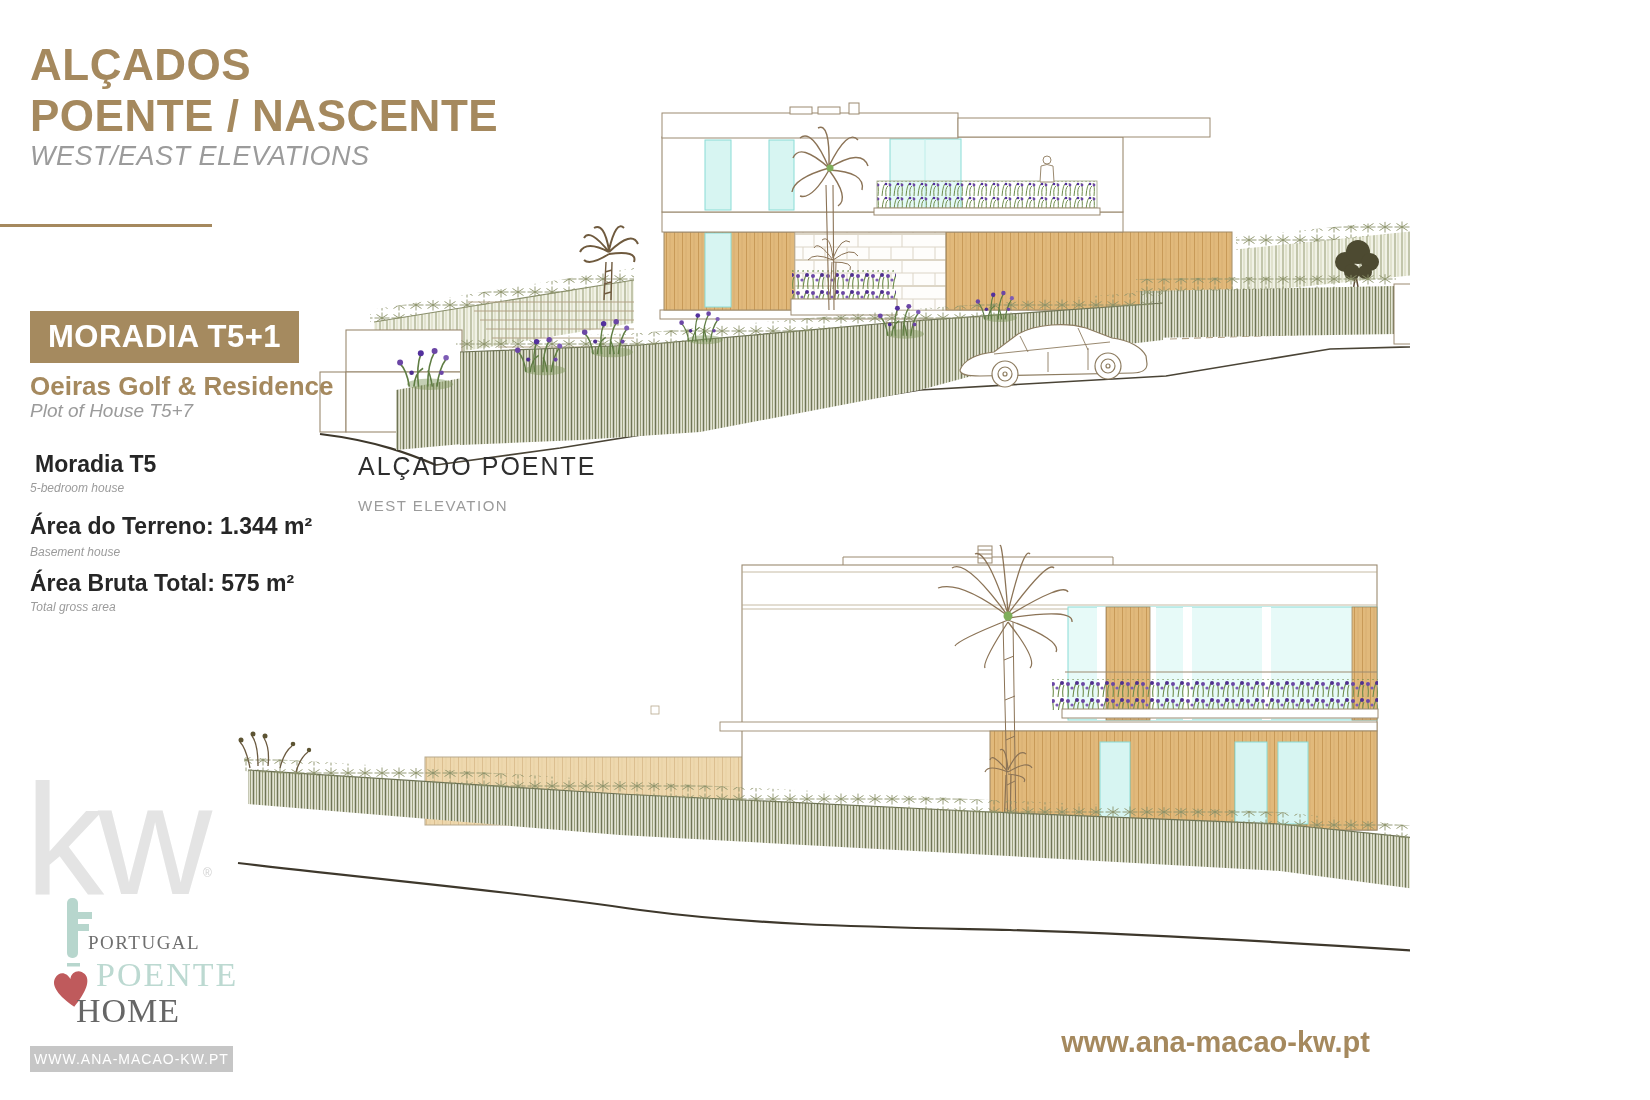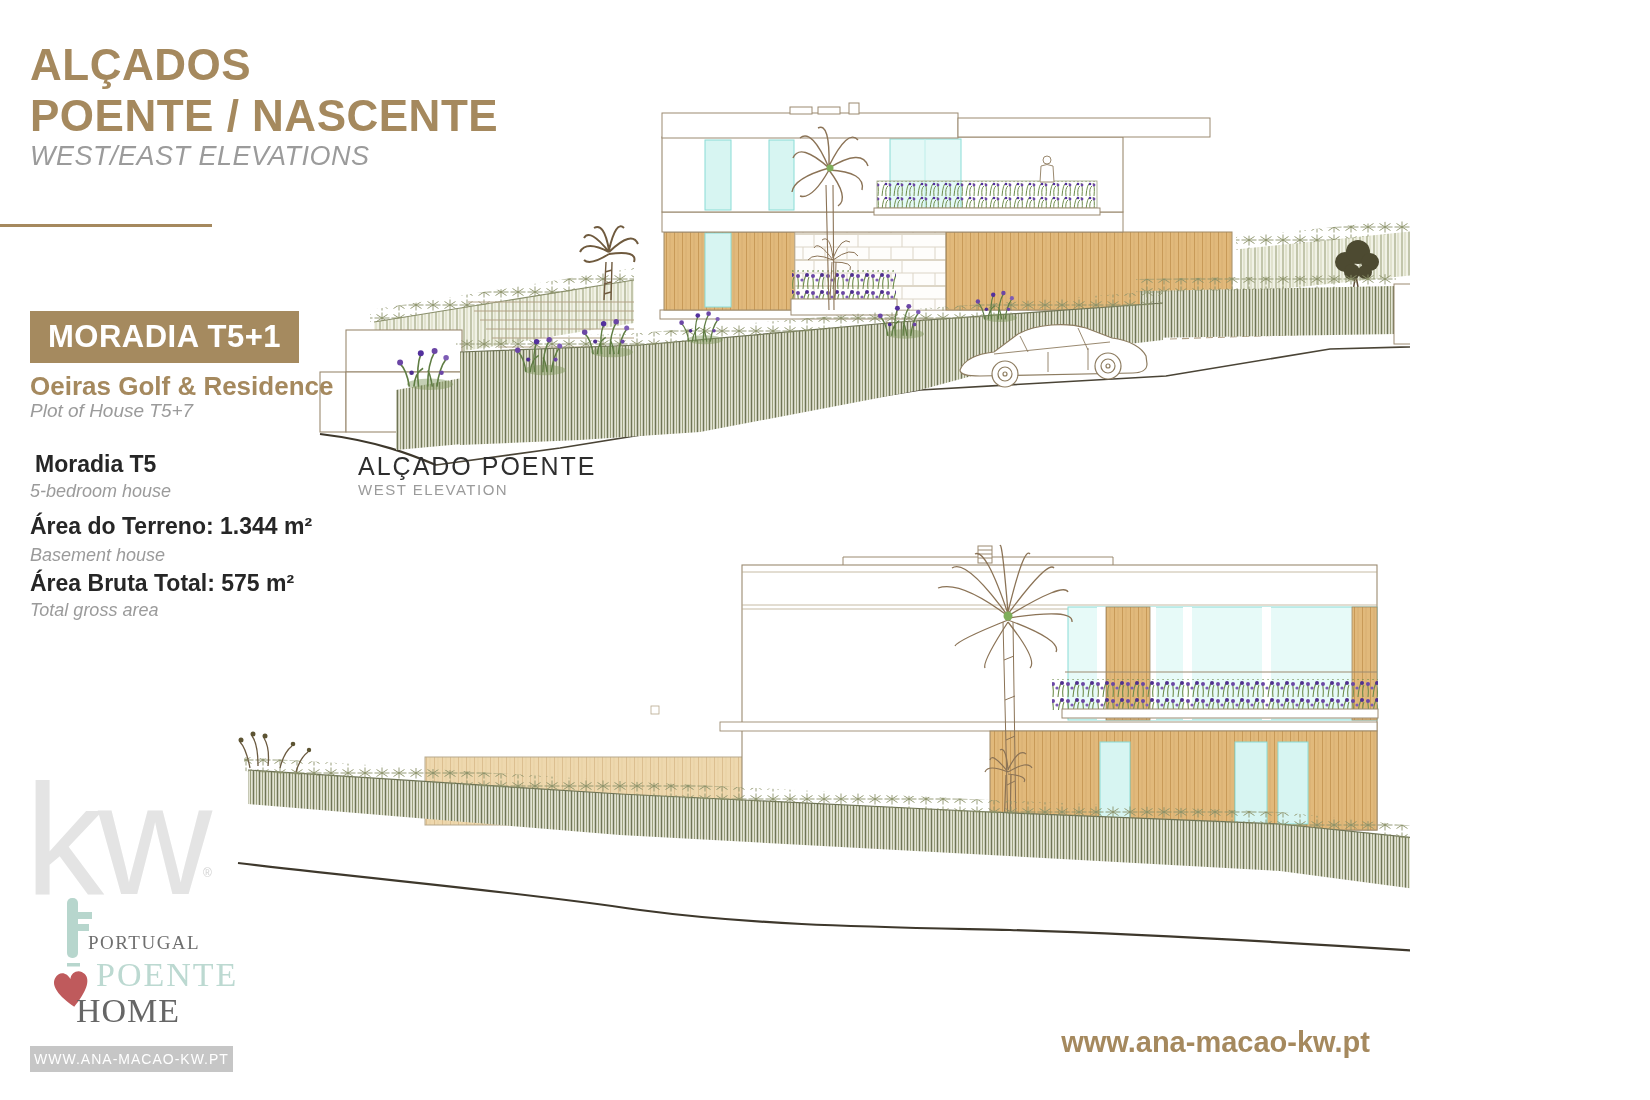--- a/index.html
+++ b/index.html
@@ -8,21 +8,21 @@
   .abs{position:absolute;}
   
   .title-l1,.title-l2{font-size:44px;font-weight:700;color:#a5895e;line-height:1.15;letter-spacing:.5px;}
   .subtitle{font-size:27px;font-style:italic;color:#9b9b9b;font-weight:400;letter-spacing:.5px;}
   .rule{background:#a5895e;height:2.5px;}
   .badge{background:#a58a5f;color:#fff;font-size:31px;font-weight:700;letter-spacing:.5px;
          padding:8px 18px;display:inline-block;text-align:right;}
   .dev{font-size:26px;font-weight:700;color:#a5895e;}
   .dev-sub{font-size:19px;font-style:italic;color:#9b9b9b;}
   .spec{font-size:23px;font-weight:700;color:#262626;}
-  .spec-sub{font-size:18px;font-style:italic;color:#9b9b9b;}
+  .spec-sub{font-size:12px;font-style:italic;color:#9b9b9b;}
   
   .elev-title{font-size:25px;color:#2e2e2e;letter-spacing:2px;font-weight:500;}
   .elev-sub{font-size:15px;color:#9b9b9b;letter-spacing:1.5px;font-weight:500;}
   
   .kw{font-size:158px;font-weight:500;color:#e4e4e4;line-height:1;letter-spacing:-6px;}
   .kw-r{font-size:12px;color:#d2d2d2;}
   .psh-portugal{font-family:"Liberation Serif",serif;font-size:19px;color:#6f6f6f;letter-spacing:1.5px;}
   .psh-sweet{font-family:"Liberation Serif",serif;font-size:34px;color:#bcd9d1;letter-spacing:2px;}
   .psh-home{font-family:"Liberation Serif",serif;font-size:34px;color:#666666;letter-spacing:1px;}
   .url-badge{background:#c6c6c6;color:#fff;font-size:14px;letter-spacing:1px;
@@ -287,21 +287,21 @@
 
   <div class="abs spec" style="left:35px; top:451px;">Moradia T5</div>
   <div class="abs spec-sub" style="left:30px; top:481px;">5-bedroom house</div>
   <div class="abs spec" style="left:30px; top:513px;">Área do Terreno: 1.344 m²</div>
   <div class="abs spec-sub" style="left:30px; top:545px;">Basement house</div>
   <div class="abs spec" style="left:30px; top:570px;">Área Bruta Total: 575 m²</div>
   <div class="abs spec-sub" style="left:30px; top:600px;">Total gross area</div>
 
   <div class="abs" style="left:358px; top:452px;">
     <div class="elev-title">ALÇADO POENTE</div>
-    <div class="elev-sub" style="margin-top:0;">WEST ELEVATION</div>
+    <div class="elev-sub" style="margin-top:16px;">WEST ELEVATION</div>
   </div>
 
   <div class="abs kw" style="left:25px; top:760px;">kw</div>
   <div class="abs kw-r" style="left:203px; top:866px;">®</div>
 
   <svg class="abs" style="left:45px; top:893px;" width="60" height="122" viewBox="0 0 60 122">
     <g fill="#b7d6cd">
       <rect x="22" y="5" width="11" height="60" rx="5"></rect>
       <rect x="33" y="19" width="14" height="7"></rect>
       <rect x="33" y="31" width="11" height="7"></rect>

